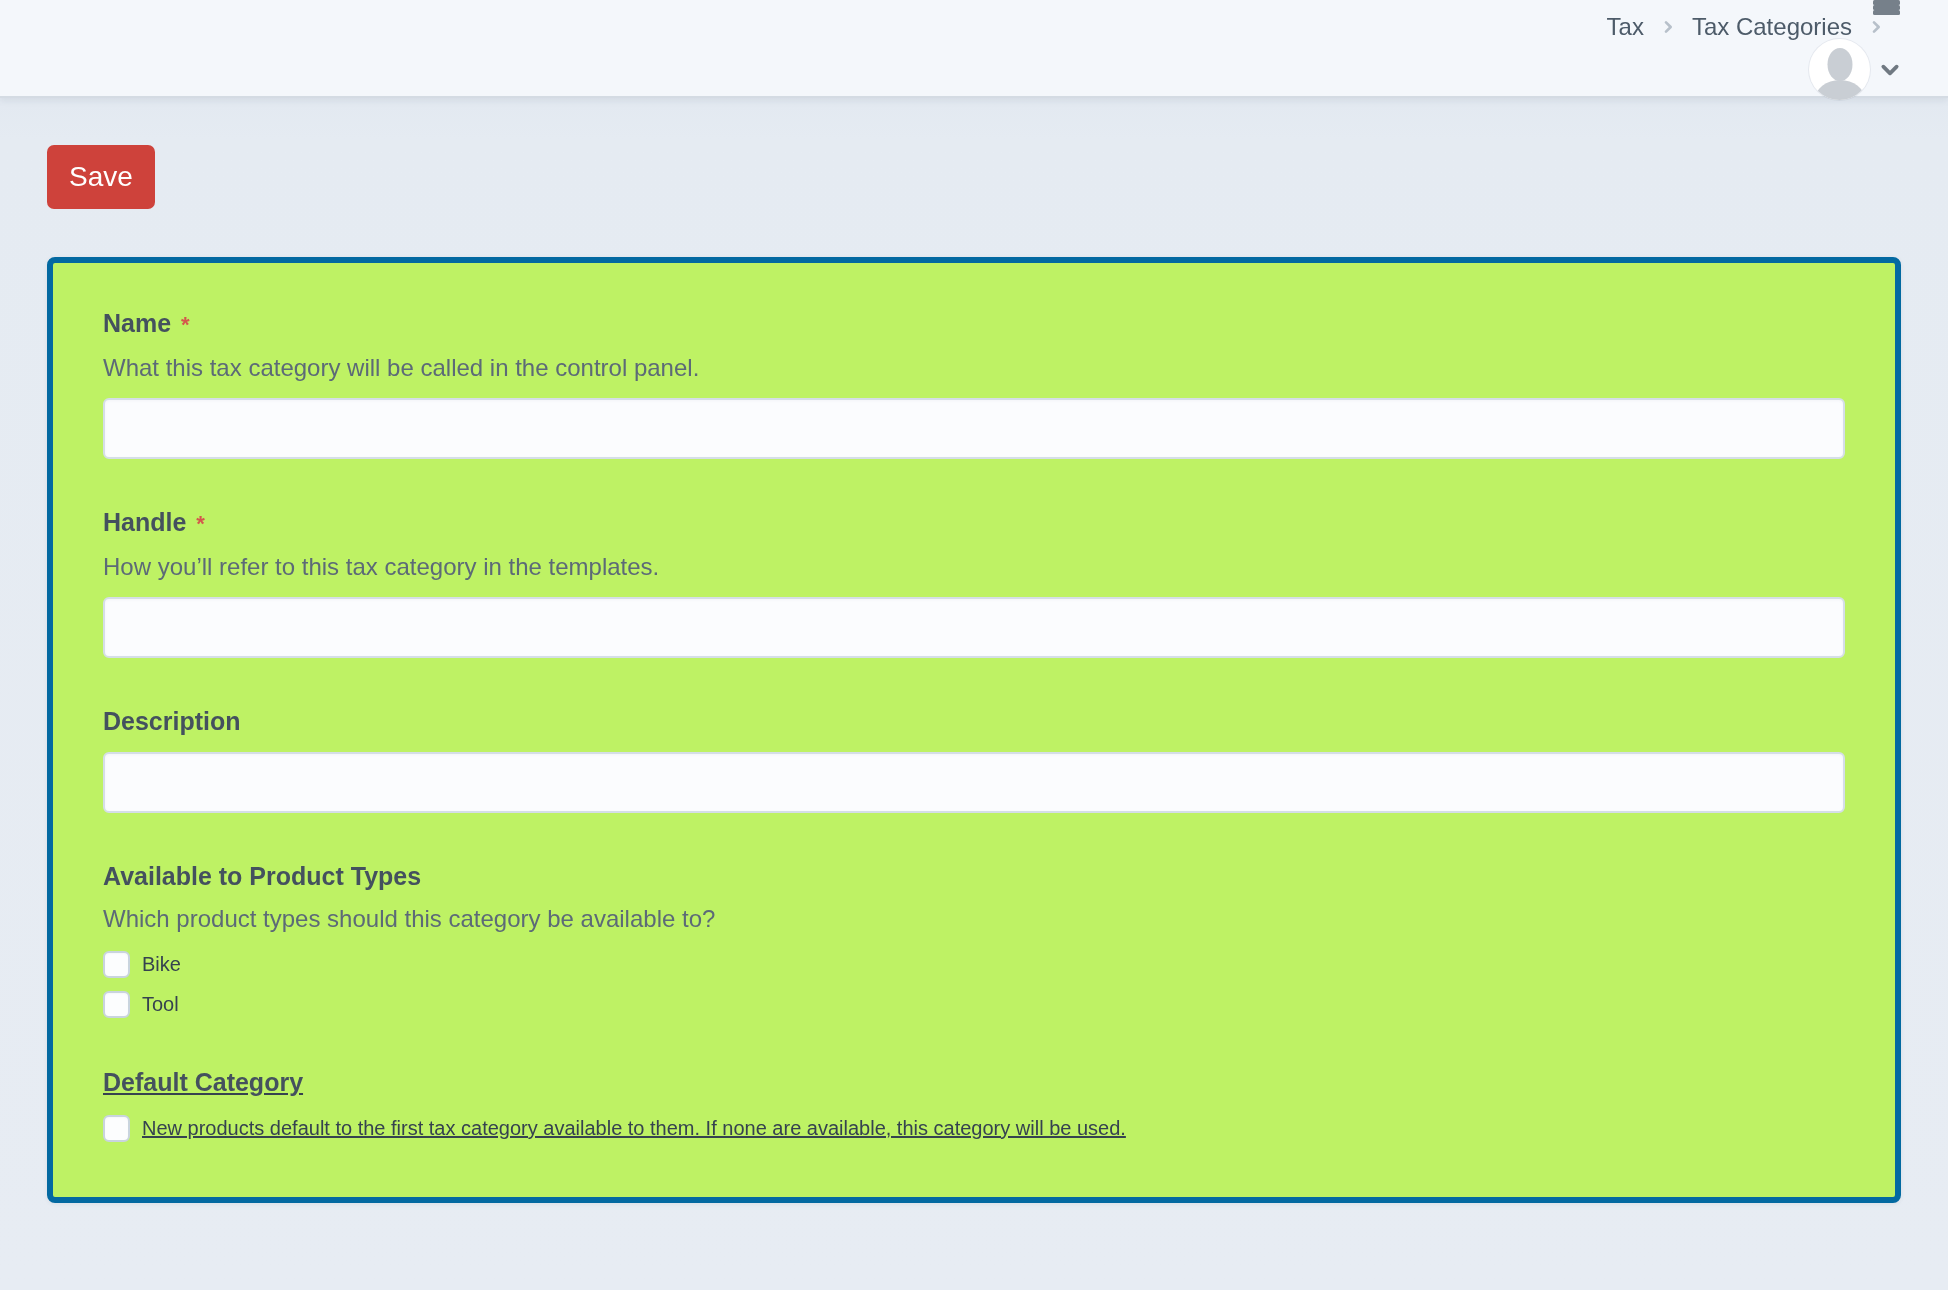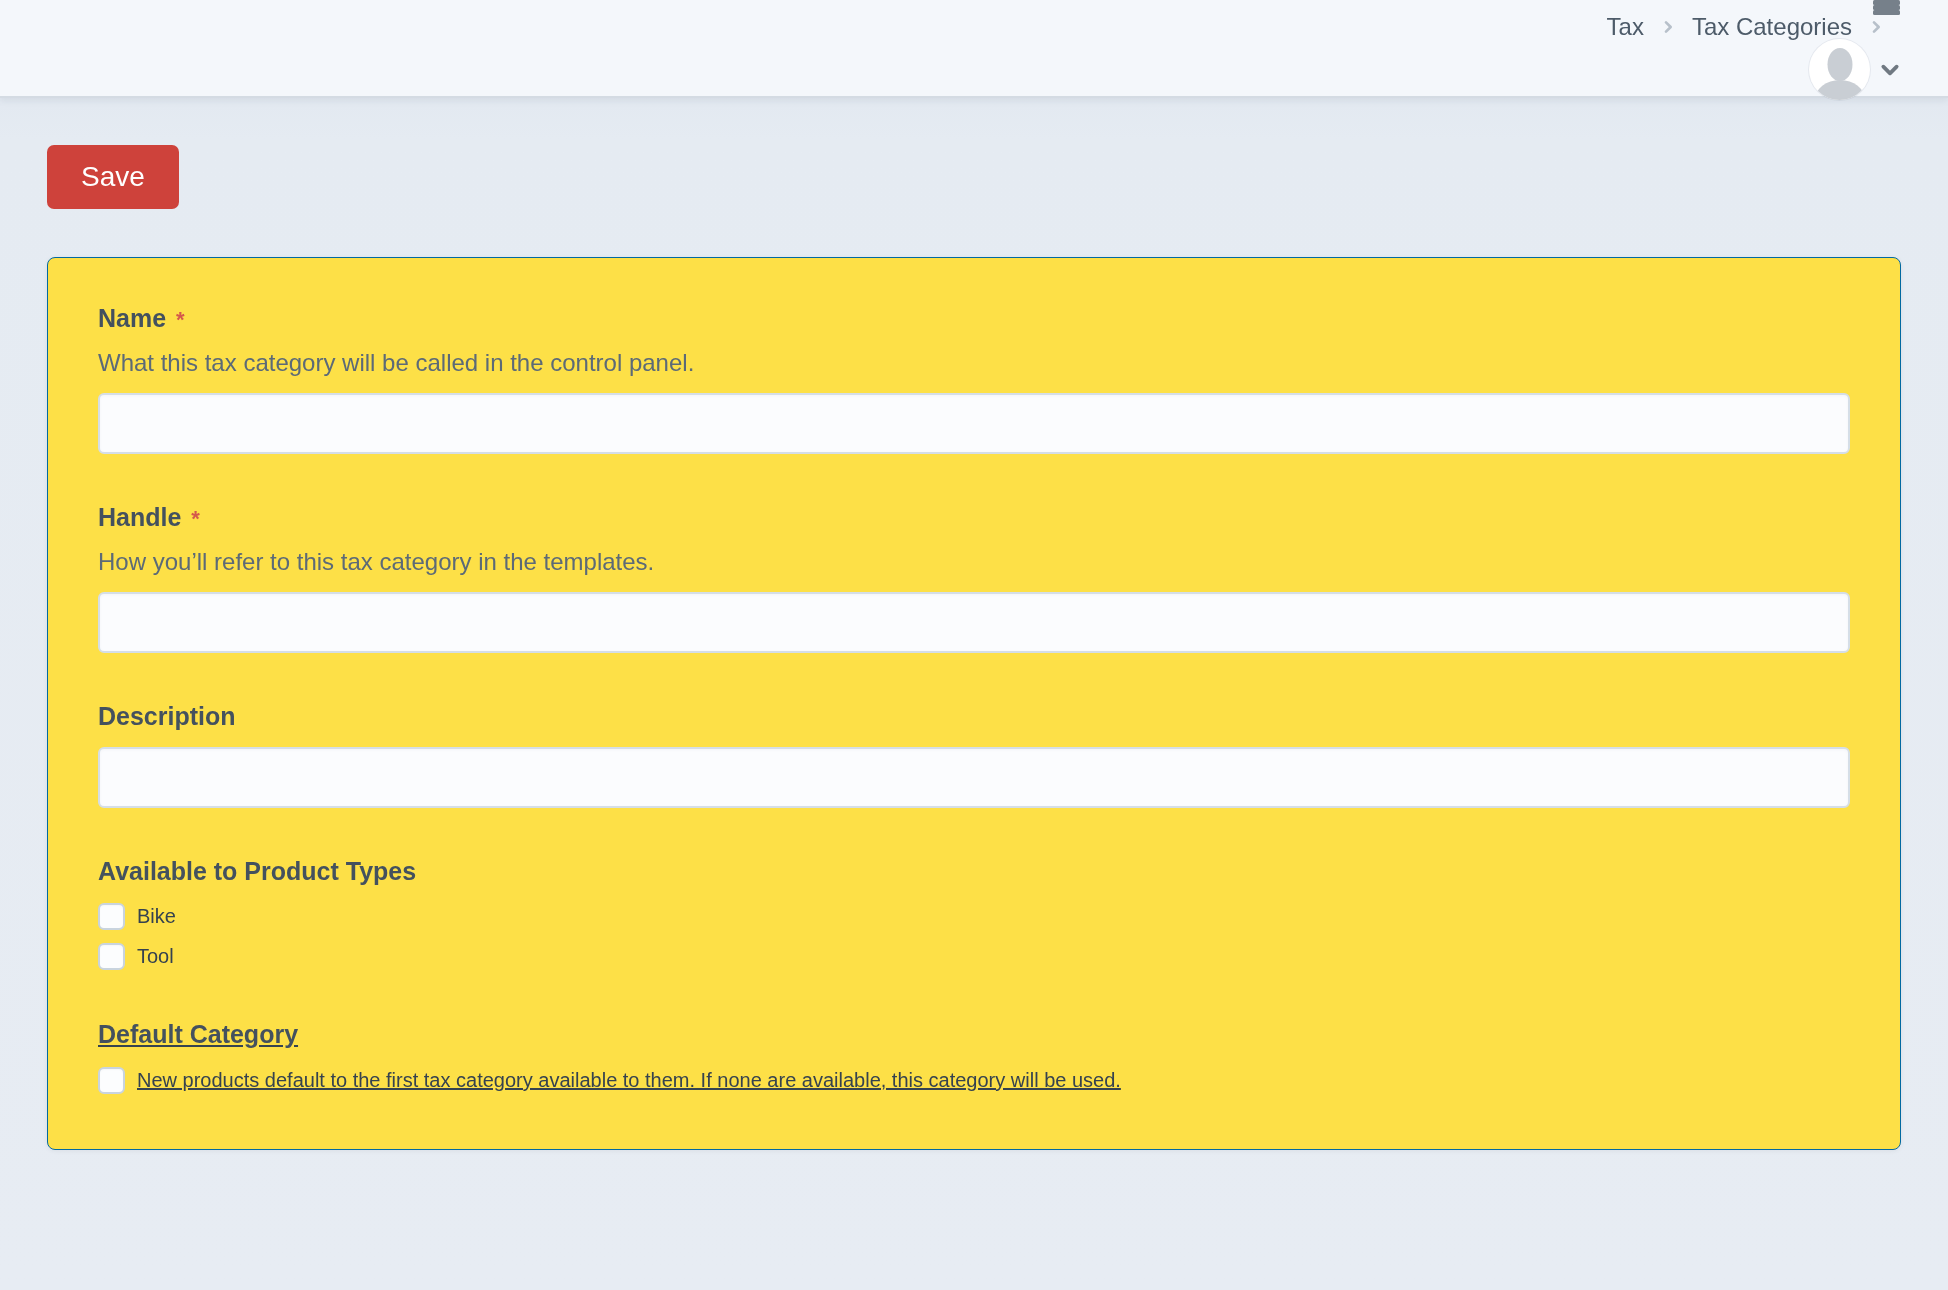--- a/index.html
+++ b/index.html
@@ -56,32 +56,32 @@
   main { padding: 0 47px; }
   .page-head {
     margin-top: 46px;
     display: flex; align-items: center; justify-content: space-between;
     height: 65px;
   }
   h1.page-title {
     font-size: 36px; font-weight: bold; color: #36424e; letter-spacing: -0.3px;
   }
   .btn-save {
-    height: 64px; padding: 0 34px;
+    height: 64px; padding: 0 22px;
     background: #ce423b; color: #ffffff;
     border: none; border-radius: 7px;
     font-family: "Liberation Sans", sans-serif;
     font-size: 28px; cursor: pointer;
   }
 
   
   .card {
     margin-top: 48px;
-    background: #fde047;
-    border: 1px solid #0369a1;
+    background: #bef264;
+    border: 6px solid #0369a1;
     border-radius: 8px;
     box-shadow: 0 1px 4px rgba(60,75,95,0.08);
     padding: 45px 50px 54px 50px;
   }
   .field { margin-bottom: 48px; }
   .field:last-child { margin-bottom: 0; text-decoration: underline; }
   .f-heading { display: flex; align-items: baseline; line-height: 30px; }
   .f-label { font-size: 25px; font-weight: bold; color: #44515e; }
   .req { color: #d4584c; font-size: 22px; margin-left: 10px; font-weight: bold; }
   .instructions { font-size: 24px; color: #5c6a77; line-height: 30px; margin-top: 13px; }
@@ -177,20 +177,21 @@
       <div class="f-heading">
         <span class="f-label">Description</span>
       </div>
       <input type="text" class="text-input" aria-label="Description" value="" style="">
     </div>
 
     <div class="field">
       <div class="f-heading">
         <span class="f-label">Available to Product Types</span>
       </div>
+      <div class="instructions">Which product types should this category be available to?</div>
       <div class="check-rows">
         <div class="check-row">
           <span class="checkbox" role="checkbox" aria-checked="false"></span>
           <span class="check-label">Bike</span>
         </div>
         <div class="check-row">
           <span class="checkbox" role="checkbox" aria-checked="false"></span>
           <span class="check-label">Tool</span>
         </div>
       </div>

